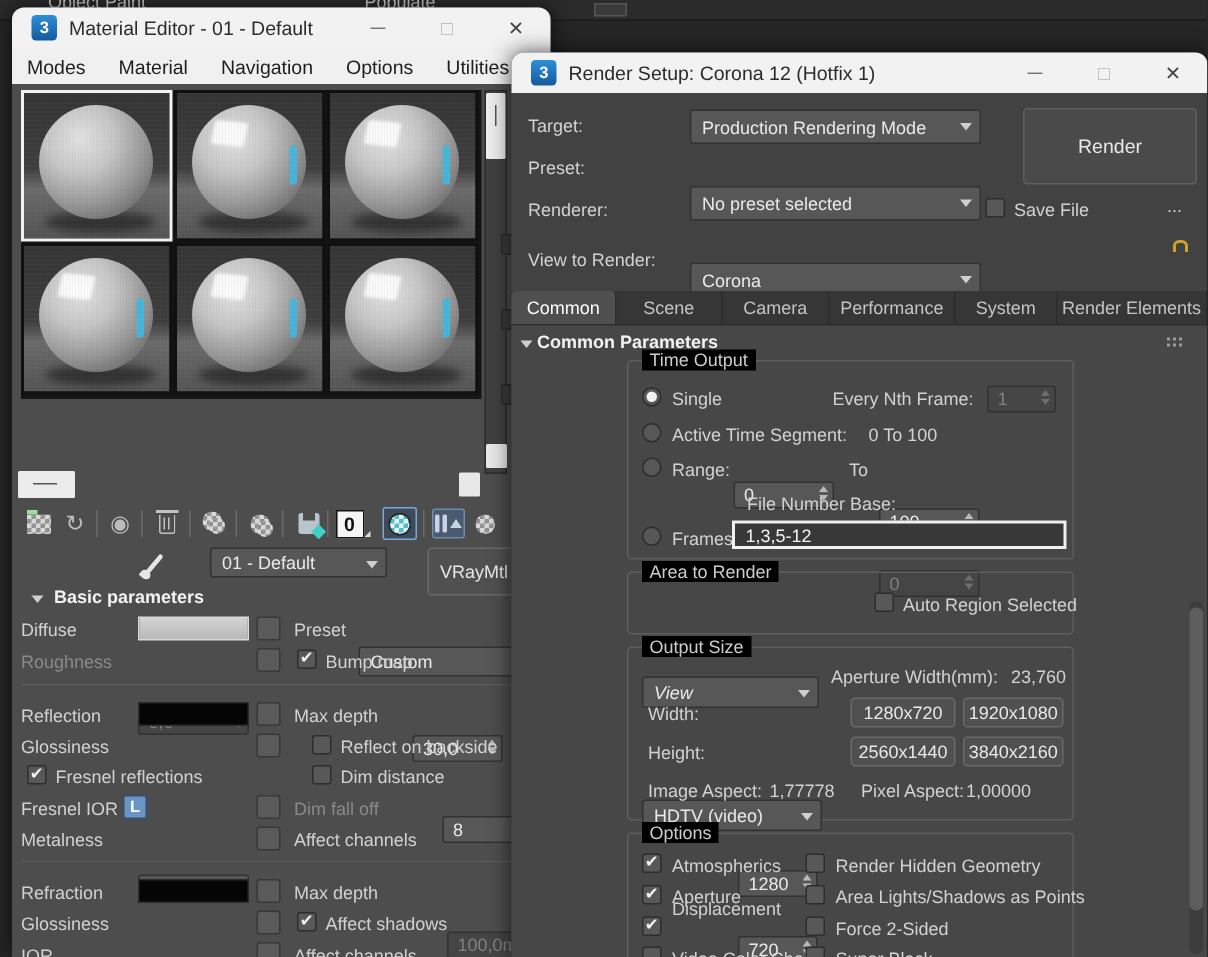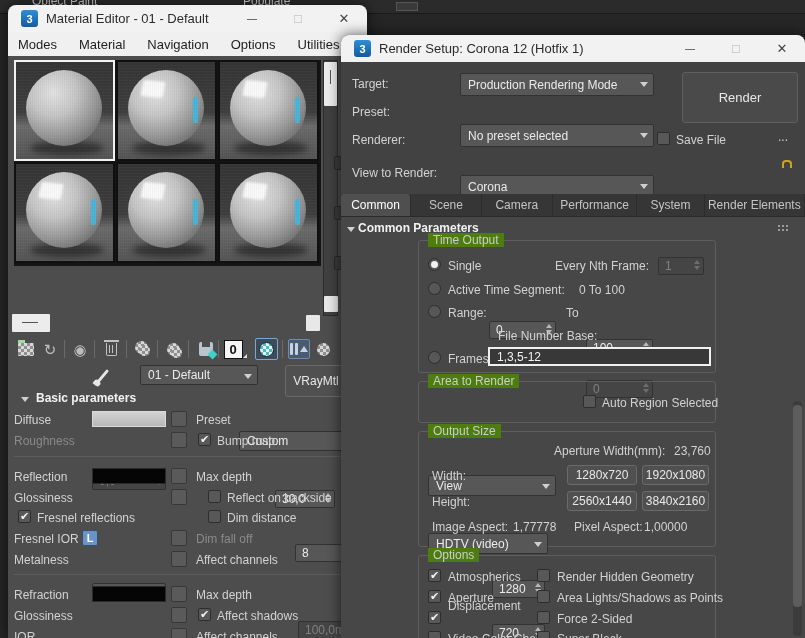--- a/index.html
+++ b/index.html
@@ -128,21 +128,21 @@
 
   
   .rs{left:341px;top:35px;width:464px;height:603px;background:#434343;}
   .rs-top{position:absolute;left:0;top:27px;right:0;height:155px;background:#424242;}
   .rs-tabs{position:absolute;left:0;top:159px;right:0;height:23px;background:#363636;display:flex;border-bottom:1px solid #2a2a2a;}
   .tab{height:100%;display:flex;align-items:center;justify-content:center;font-size:12px;color:#c4c4c4;
     border-right:1px solid #2c2c2c;}
   .tab.active{background:#4f4f4f;color:#fff;border-radius:3px 3px 0 0;}
   .rs-content{position:absolute;left:0;top:182px;right:0;bottom:0;background:#474747;}
   .grp{position:absolute;border:1px solid #5e5e5e;border-radius:3px;}
-  .grp-label{position:absolute;top:-8px;left:9px;background:#4d7c0f;padding:0 5px;font-size:12px;color:#cccccc;}
+  .grp-label{position:absolute;top:-8px;left:9px;background:#000000;padding:0 5px;font-size:12px;color:#cccccc;}
   .frames-input{background:#383838;border:2px solid #f0f0f0;color:#f2f2f2;font-size:12px;
     display:flex;align-items:center;padding-left:7px;}
   .rs-scroll{position:absolute;right:3px;top:184px;width:9px;bottom:2px;background:#3c3c3c;border-radius:4px;}
   .rs-thumb{position:absolute;right:3px;top:188px;width:9px;height:202px;background:#5d5d5d;border-radius:4px;}
 </style>
 </head>
 <body>
 
 <div class="screen">
 
@@ -489,21 +489,21 @@
 
       <span class="radio abs" style="left:87px;top:134px;"></span>
       <span class="lbl abs" style="left:107px;top:135px;">Frames</span>
       <div class="frames-input abs" style="left:147px;top:130px;width:223px;height:19px;">
         <span>1,3,5-12</span>
       </div>
 
       <div class="grp" style="left:77px;top:164px;width:298px;height:42px;">
         <span class="grp-label">Area to Render</span>
       </div>
-      <div class="dd abs" style="left:87px;top:186px;width:128px;height:21px;">
+      <div class="dd abs" style="left:87px;top:162px;width:118px;height:21px;font-style:italic;">
         <span>View</span>
           <span class="arr"></span>
       </div>
       <span class="cb abs" style="left:242px;top:178px;"></span>
       <span class="lbl abs" style="left:261px;top:179px;">Auto Region Selected</span>
 
       <div class="grp" style="left:77px;top:214px;width:298px;height:116px;">
         <span class="grp-label">Output Size</span>
       </div>
       <div class="dd abs" style="left:87px;top:223px;width:120px;height:21px;">

